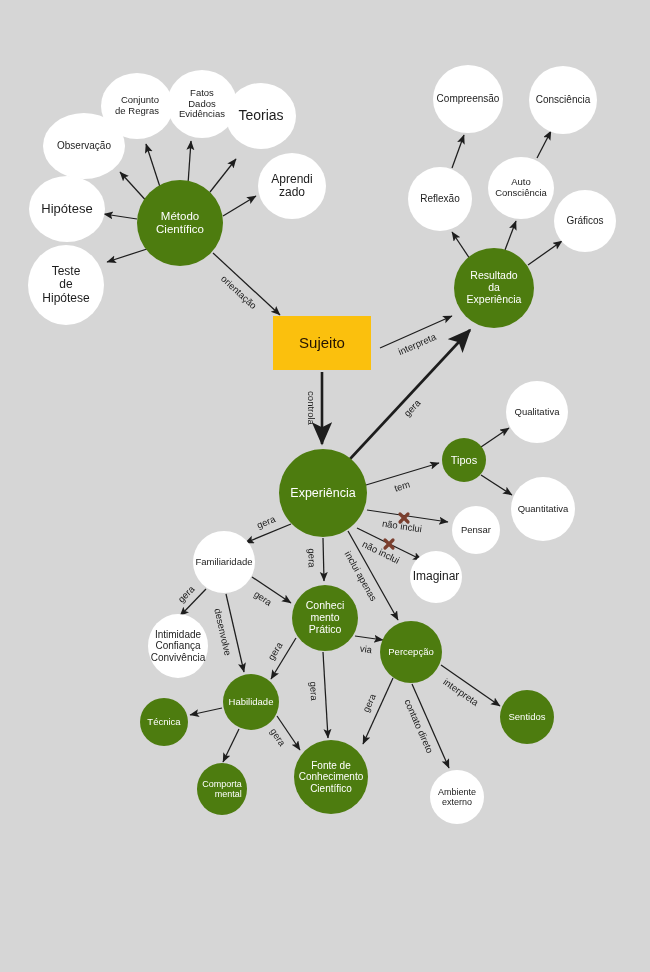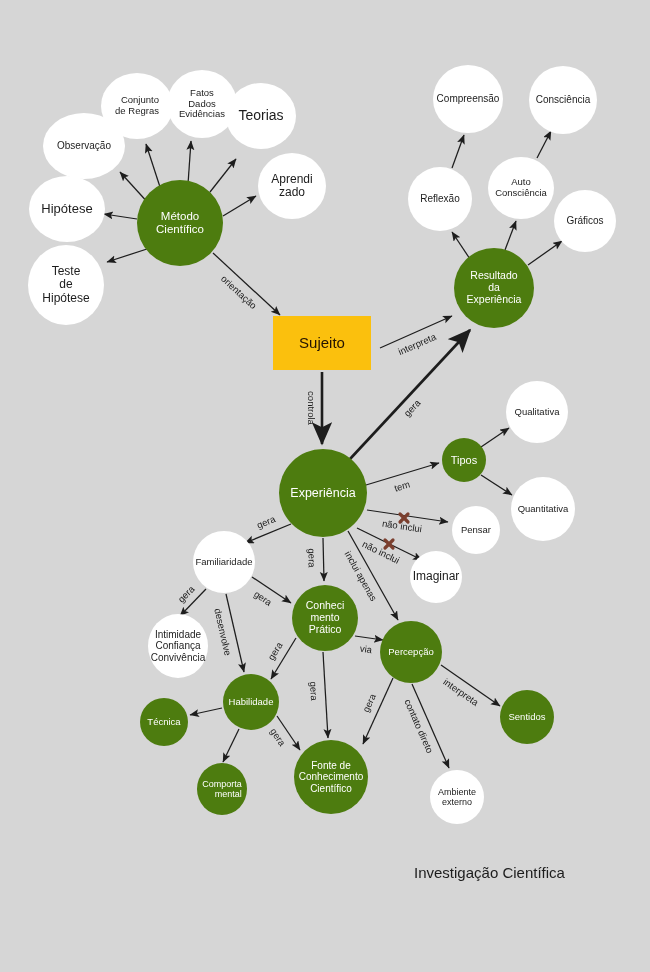--- a/index.html
+++ b/index.html
@@ -210,14 +210,13 @@
       <div class="edge-label" style="font-size: 9.5px; left: 263.448px; top: 597.853px; transform: translate(-50%, -50%) rotate(33.69deg);">gera</div>
       <div class="edge-label" style="font-size: 9.5px; left: 223.382px; top: 631.573px; transform: translate(-50%, -50%) rotate(77.01deg);">desenvolve</div>
       <div class="edge-label" style="font-size: 9.5px; left: 275.358px; top: 650.723px; transform: translate(-50%, -50%) rotate(-58.63deg);">gera</div>
       <div class="edge-label" style="font-size: 9.5px; left: 366.044px; top: 648.689px; transform: translate(-50%, -50%) rotate(8.13deg);">via</div>
       <div class="edge-label" style="font-size: 9.5px; left: 314.269px; top: 691.338px; transform: translate(-50%, -50%) rotate(86.67deg);">gera</div>
       <div class="edge-label" style="font-size: 9.5px; left: 278.239px; top: 737.463px; transform: translate(-50%, -50%) rotate(55.92deg);">gera</div>
       <div class="edge-label" style="font-size: 9.5px; left: 369.486px; top: 703.148px; transform: translate(-50%, -50%) rotate(-65.56deg);">gera</div>
       <div class="edge-label" style="font-size: 9.5px; left: 461.273px; top: 692.483px; transform: translate(-50%, -50%) rotate(34.8deg);">interpreta</div>
       <div class="edge-label" style="font-size: 9.5px; left: 418.583px; top: 726.234px; transform: translate(-50%, -50%) rotate(66.23deg);">contato direto</div>
     </div>
-  <div class="caption" id="caption-el" style="left: 414px; top: 864px; font-size: 15px;">Investigação Científica</div>
 </div>
 
 </body></html>

